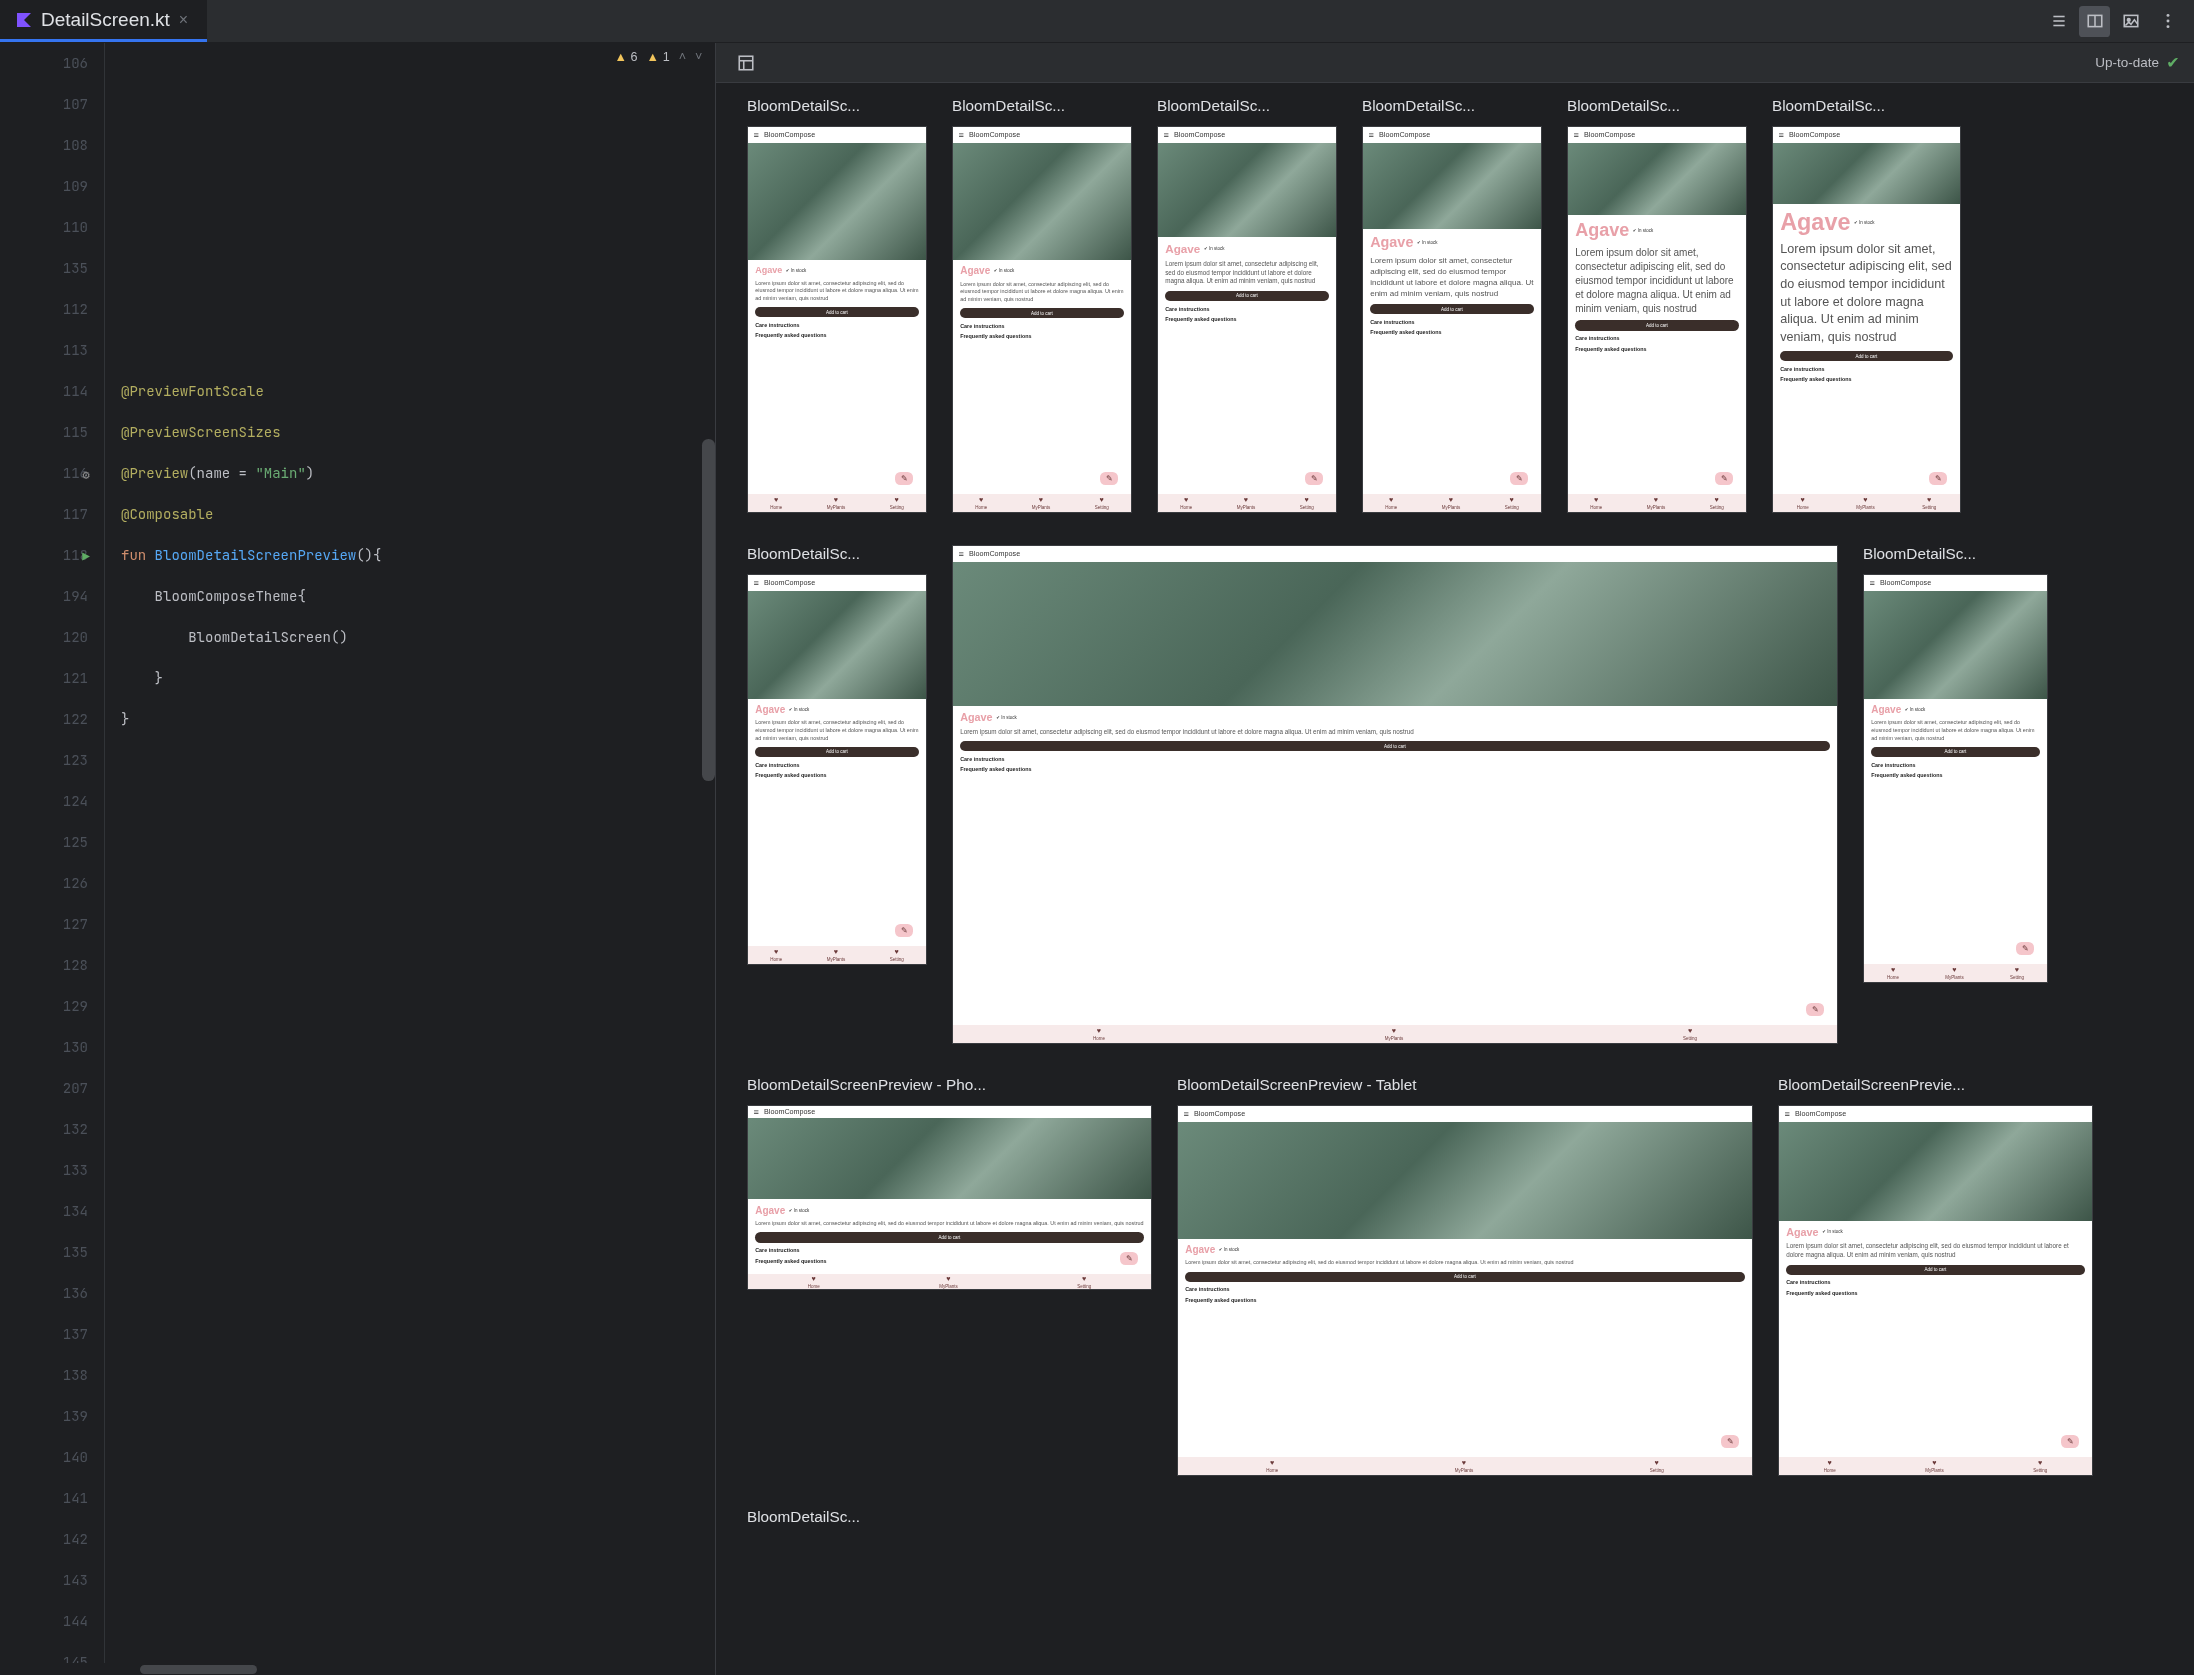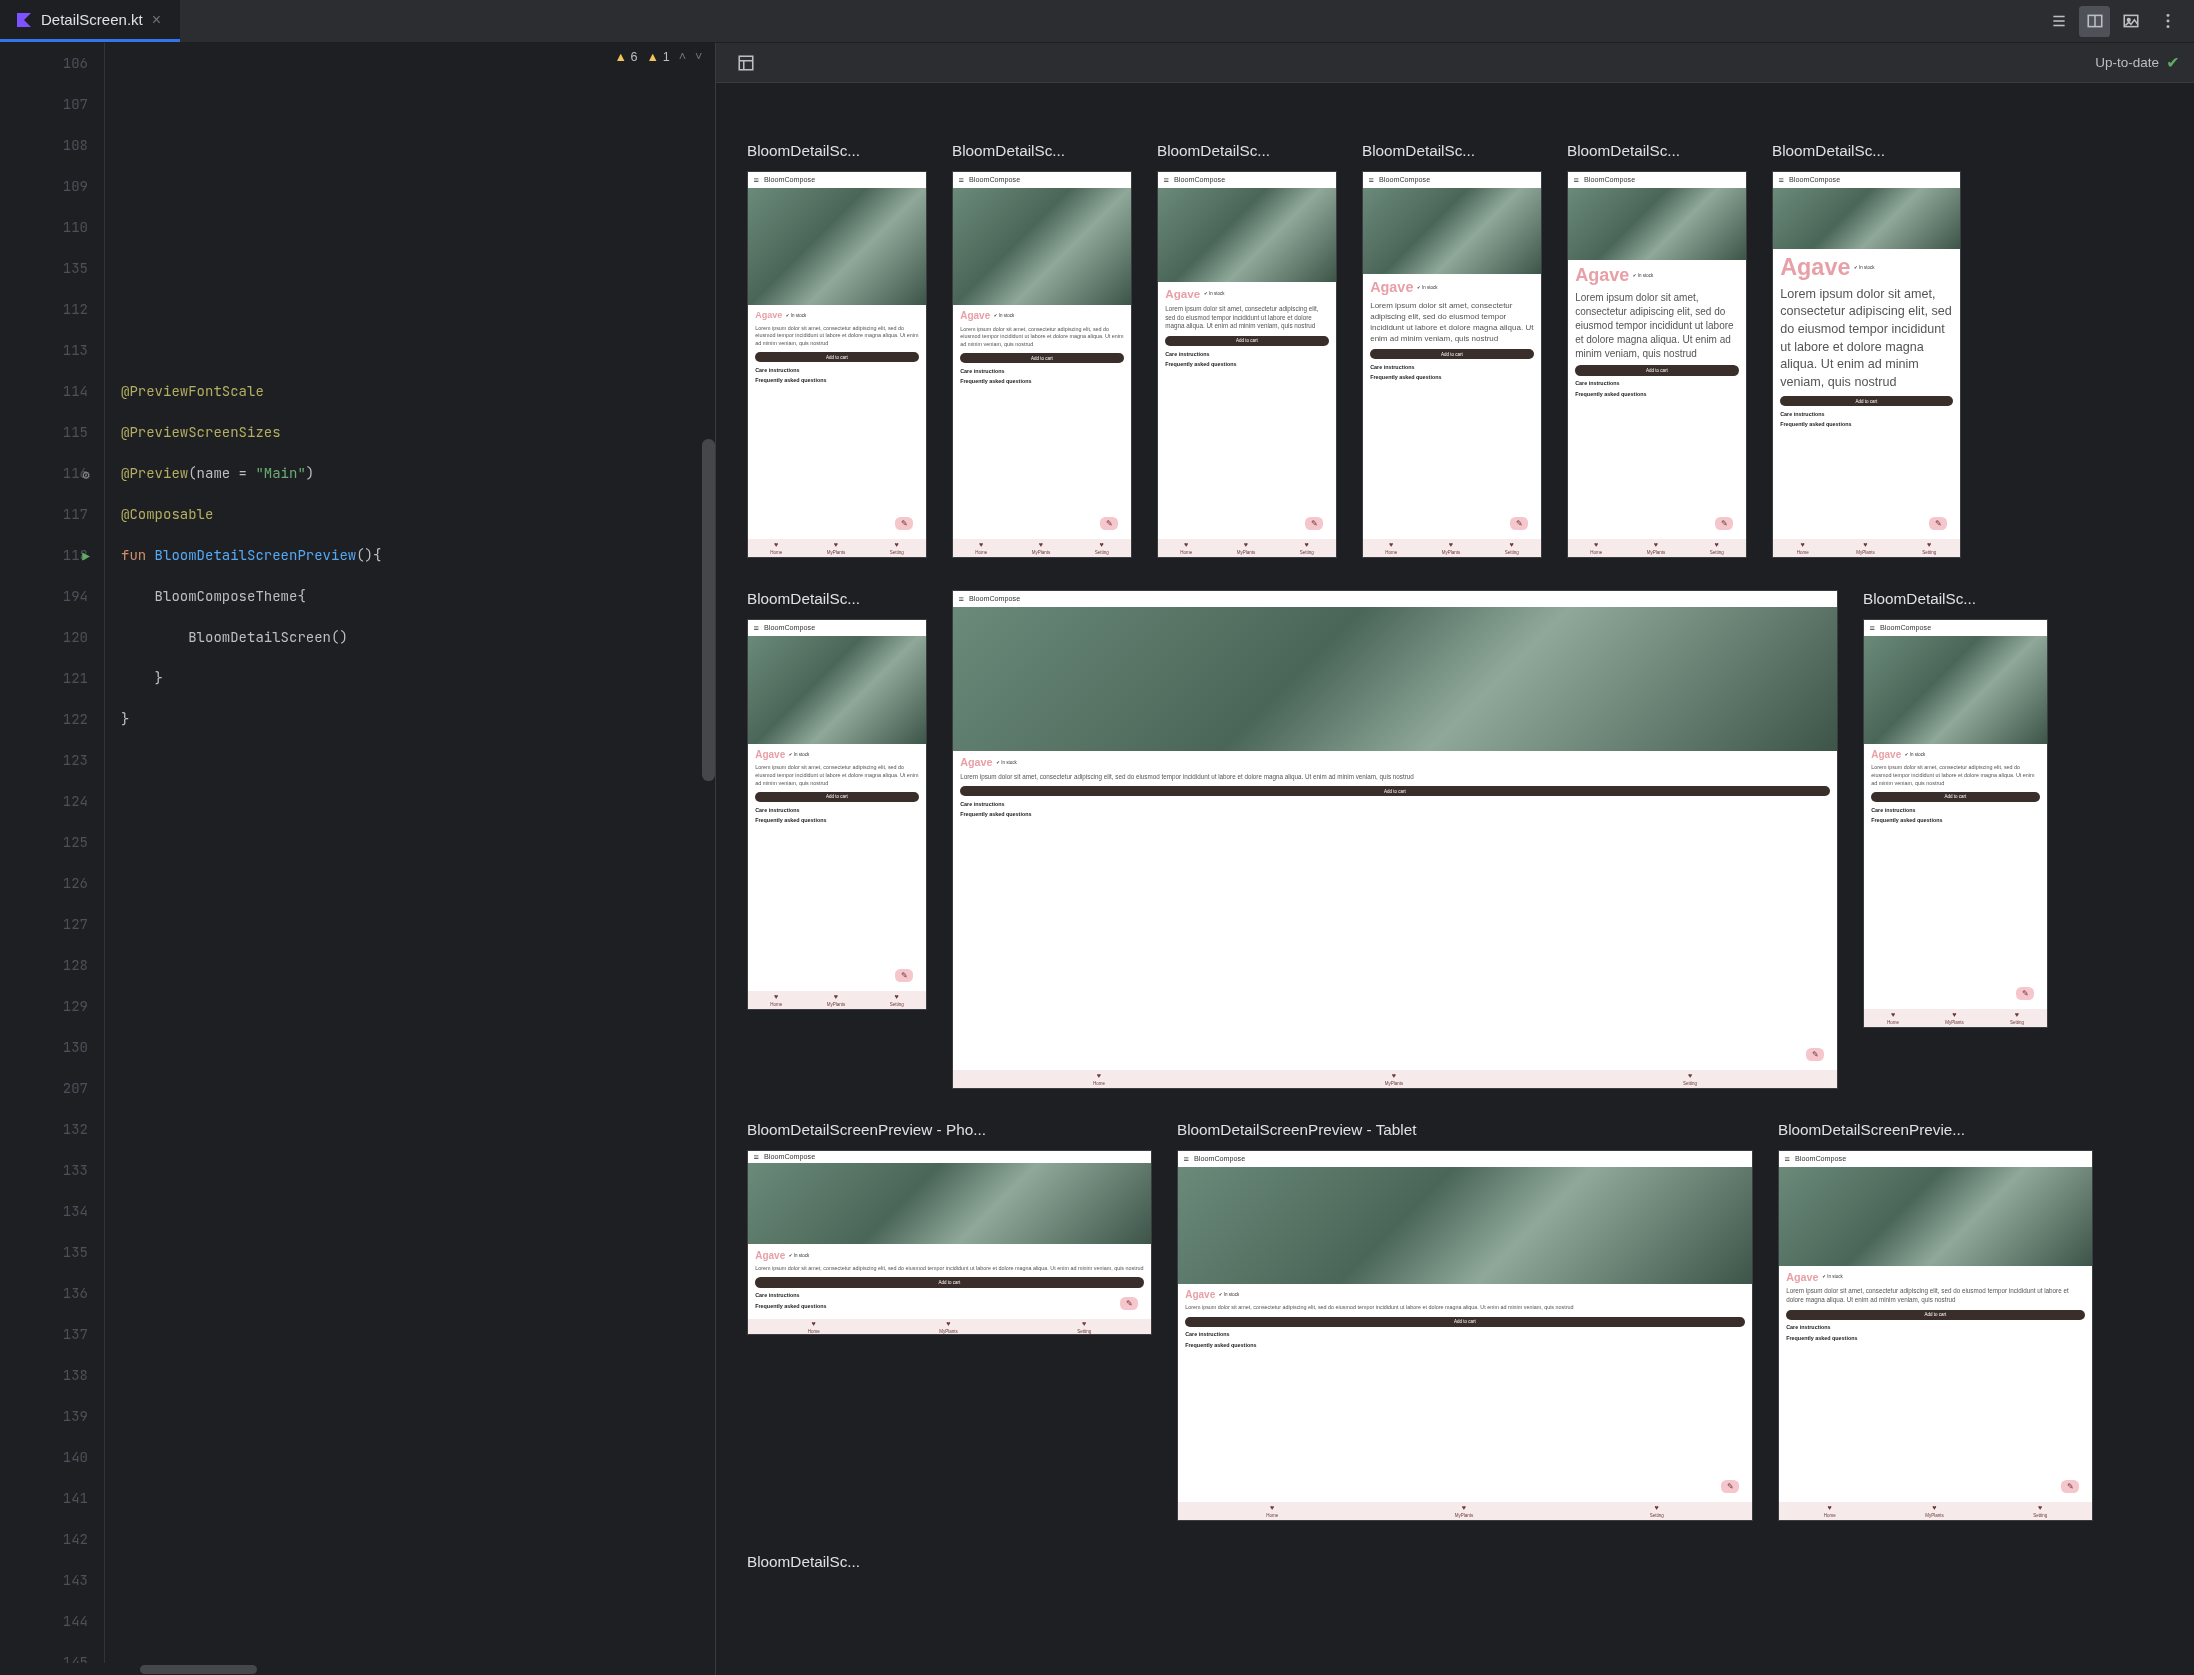--- a/index.html
+++ b/index.html
@@ -12,21 +12,21 @@
   width: 2194px;
   height: 1676px;
   transform-origin: top left;
 }
 .root { display: flex; flex-direction: column; height: 1676px; width: 2194px; }
 
 
 .tabbar { display: flex; align-items: center; height: 43px; background: #2b2d30; border-bottom: 0.9px solid #1e1f22; }
 .tab { display: flex; align-items: center; gap: 9px; padding: 0 16px; height: 100%; background: #1e1f22; border-bottom: 3.6px solid #3574f0; position: relative; }
 .tab .file-icon { width: 16px; height: 16px; }
-.tab .label { font-size: 15px; color: #dfe1e5; }
+.tab .label { font-size: 19px; color: #dfe1e5; }
 .tab .close { width: 12.6px; color: #6f737a; font-size: 16px; line-height: 1; cursor: pointer; }
 .tabbar-right { margin-left: auto; display: flex; align-items: center; gap: 5.4px; padding-right: 10.8px; }
 .icon-btn { width: 31px; height: 31px; display: flex; align-items: center; justify-content: center; border-radius: 3.6px; color: #bcbec4; }
 .icon-btn.active { background: #4e5157; }
 .icon-btn svg { width: 18px; height: 18px; }
 
 
 .split { display: flex; flex: 1; overflow: hidden; }
 
 
@@ -51,21 +51,21 @@
 .hscroll { height: 12.6px; background: #1e1f22; position: relative; margin-left: 140px; }
 .hscroll-thumb { position: absolute; left: 0; top: 1.8px; width: 117px; height: 9px; background: #45474b; border-radius: 4.5px; }
 
 
 .preview { flex: 1; display: flex; flex-direction: column; background: #1e1f22; justify-content: space-between; }
 .preview-toolbar { height: 40px; display: flex; align-items: center; padding: 0 14.4px; background: #2b2d30; border-bottom: 0.9px solid #393b40; }
 .preview-toolbar .status { margin-left: auto; display: flex; align-items: center; gap: 7.2px; font-size: 13.5px; }
 .preview-toolbar .check { color: #5fad65; font-size: 16px; }
 .preview-toolbar .layout-icon { color: #bcbec4; }
 
-.preview-body { flex: 1; overflow: auto; padding: 35px 31px; margin-top: 24px; }
+.preview-body { flex: 1; overflow: auto; padding: 14px 31px; }
 .preview-row { display: flex; gap: 25px; margin-bottom: 32px; align-items: flex-start; flex-wrap: wrap; }
 .preview-item { display: flex; flex-direction: column; gap: 10.8px; }
 .preview-item > .title { font-size: 15.3px; color: #dfe1e5; white-space: nowrap; overflow: hidden; text-overflow: ellipsis; }
 
 
 .mock { background: #fff; border: 0.9px solid #3a3c40; display: flex; flex-direction: column; overflow: hidden; font-family: sans-serif; }
 .mock .appbar { height: 16px; display: flex; align-items: center; gap: 5.4px; padding: 0 5.4px; font-size: 7.2px; color: #333; background: #fff; }
 .mock .appbar .menu { font-size: 9px; }
 .mock .hero { background: linear-gradient(135deg, #6b8a7a 0%, #4a6658 40%, #8fa89a 60%, #3d5548 100%); }
 .mock .content { padding: 5.4px 7.2px; flex: 1; display: flex; flex-direction: column; gap: 4.5px; font-size: 5.4px; }

